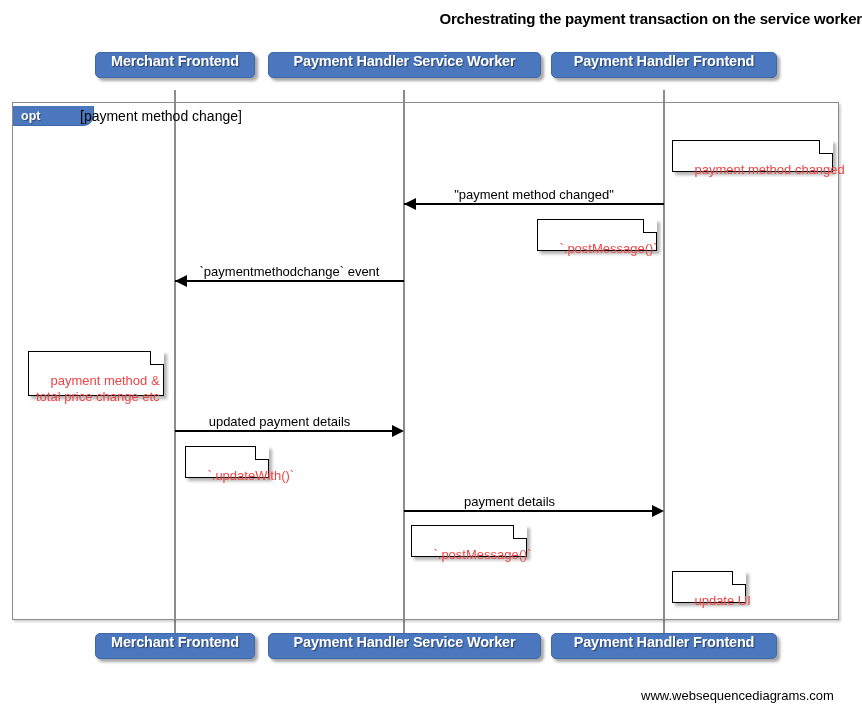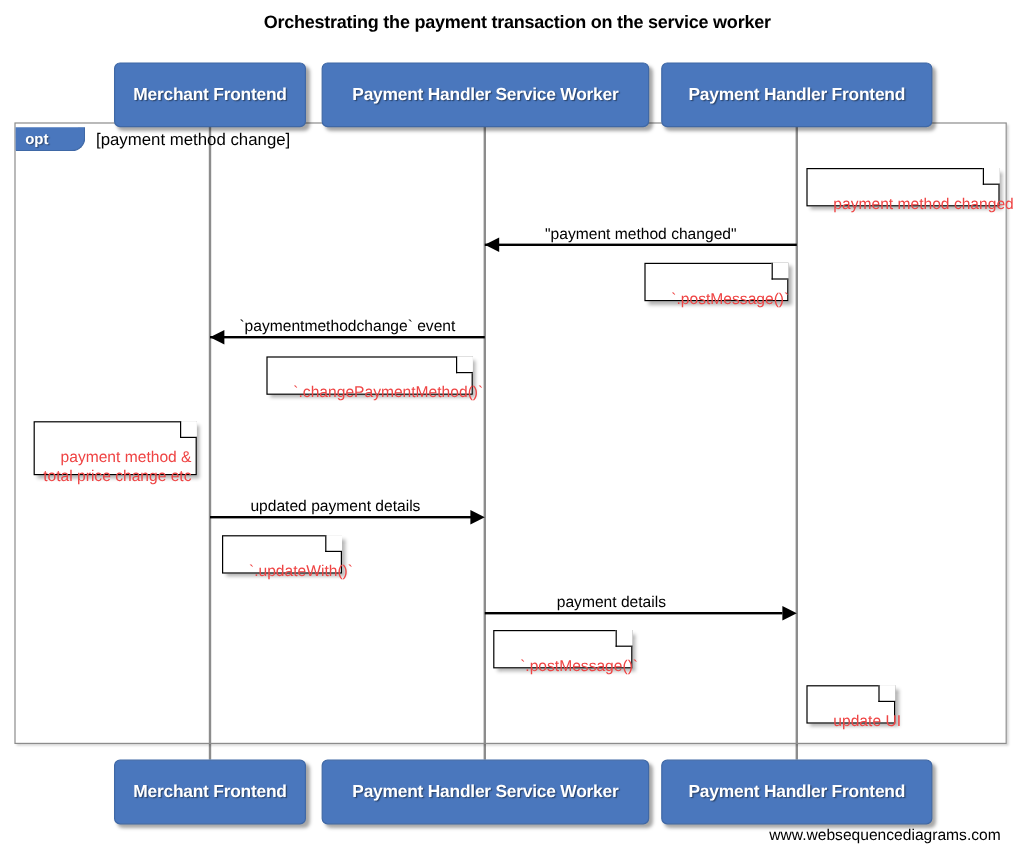--- a/index.html
+++ b/index.html
@@ -17,38 +17,38 @@
     background: #ffffff;
     overflow: hidden;
   }
 
   
   .diagram-title {
     position: absolute;
     left: 0;
     top: 10px;
     width: 862px;
-    text-align: center;
+    text-align: right;
     font-size: 15px;
     font-weight: bold;
     color: #000000;
     letter-spacing: -0.2px;
   }
 
   
   .participant {
     position: absolute;
-    height: 54px;
+    height: 26px;
     border-radius: 5px;
     background: #4a77bd;
     border: 1px solid #3f68a6;
     box-shadow: 3px 3px 3px rgba(0,0,0,0.35);
     box-sizing: border-box;
     display: flex;
-    align-items: center;
+    align-items: flex-start;
     justify-content: center;
   }
   .participant span {
     color: #ffffff;
     font-size: 14.5px;
     font-weight: bold;
     letter-spacing: -0.2px;
     text-shadow: 1px 1px 1px rgba(0,0,0,0.45);
     white-space: nowrap;
   }
@@ -170,21 +170,21 @@
 
 <div id="canvas">
 
   <div class="diagram-title">Orchestrating the payment transaction on the service worker</div>
 
   <div class="lifeline" style="left:174px; top:90px; height:543px;"></div>
   <div class="lifeline" style="left:403px; top:90px; height:543px;"></div>
   <div class="lifeline" style="left:663px; top:90px; height:543px;"></div>
 
   <div class="frame" style="left:12px; top:102px; width:827px; height:518px;"></div>
-  <div class="frame-tab" style="left:13px; top:106px; width:58px;">
+  <div class="frame-tab" style="left:13px; top:106px; width:81px;">
     <span>opt</span>
   </div>
   <div class="frame-guard" style="left:80px; top:108px;">[payment method change]</div>
 
   <div class="participant" style="left:95px; top:52px; width:160px;">
     <span>Merchant Frontend</span>
   </div>
   <div class="participant" style="left:268px; top:52px; width:273px;">
     <span>Payment Handler Service Worker</span>
   </div>
@@ -205,38 +205,33 @@
   <div class="note" style="left:537px; top:219px; width:120px; height:32px;">
     <span>`.postMessage()`</span>
     <span class="fold-cut"></span>
     <span class="fold"></span>
   </div>
 
   <div class="msg-line" style="left:175px; top:280px; width:229px;"></div>
   <div class="msg-head left" style="left:175px; top:275px;"></div>
   <div class="msg-label" style="left:175px; top:264px; width:229px;">`paymentmethodchange` event</div>
 
-  <div class="note" style="left:222px; top:297px; width:172px; height:32px;">
-    <span>`.changePaymentMethod()`</span>
-    <span class="fold-cut"></span>
-    <span class="fold"></span>
-  </div>
 
   <div class="note" style="left:28px; top:351px; width:136px; height:45px;">
     <span>payment method &amp;
 total price change etc</span>
     <span class="fold-cut"></span>
     <span class="fold"></span>
   </div>
 
   <div class="msg-line" style="left:175px; top:430px; width:218px;"></div>
   <div class="msg-head right" style="left:392px; top:425px;"></div>
   <div class="msg-label" style="left:165px; top:414px; width:229px;">updated payment details</div>
 
-  <div class="note" style="left:185px; top:446px; width:100px; height:32px;">
+  <div class="note" style="left:185px; top:446px; width:84px; height:32px;">
     <span>`.updateWith()`</span>
     <span class="fold-cut"></span>
     <span class="fold"></span>
   </div>
 
   <div class="msg-line" style="left:404px; top:510px; width:248px;"></div>
   <div class="msg-head right" style="left:652px; top:505px;"></div>
   <div class="msg-label" style="left:404px; top:494px; width:211px;">payment details</div>
 
   <div class="note" style="left:411px; top:525px; width:116px; height:32px;">

